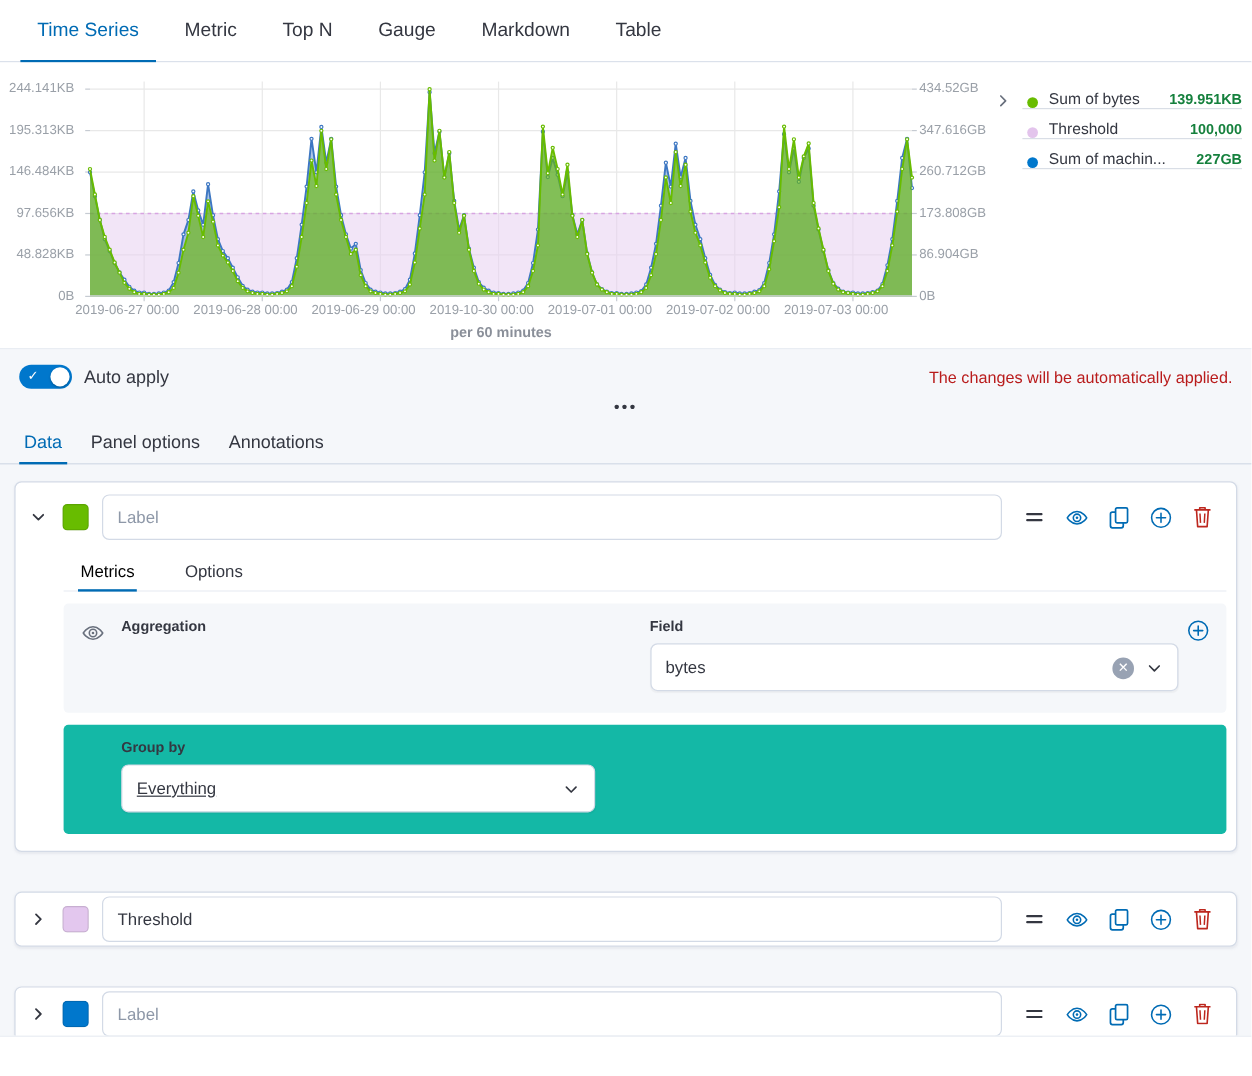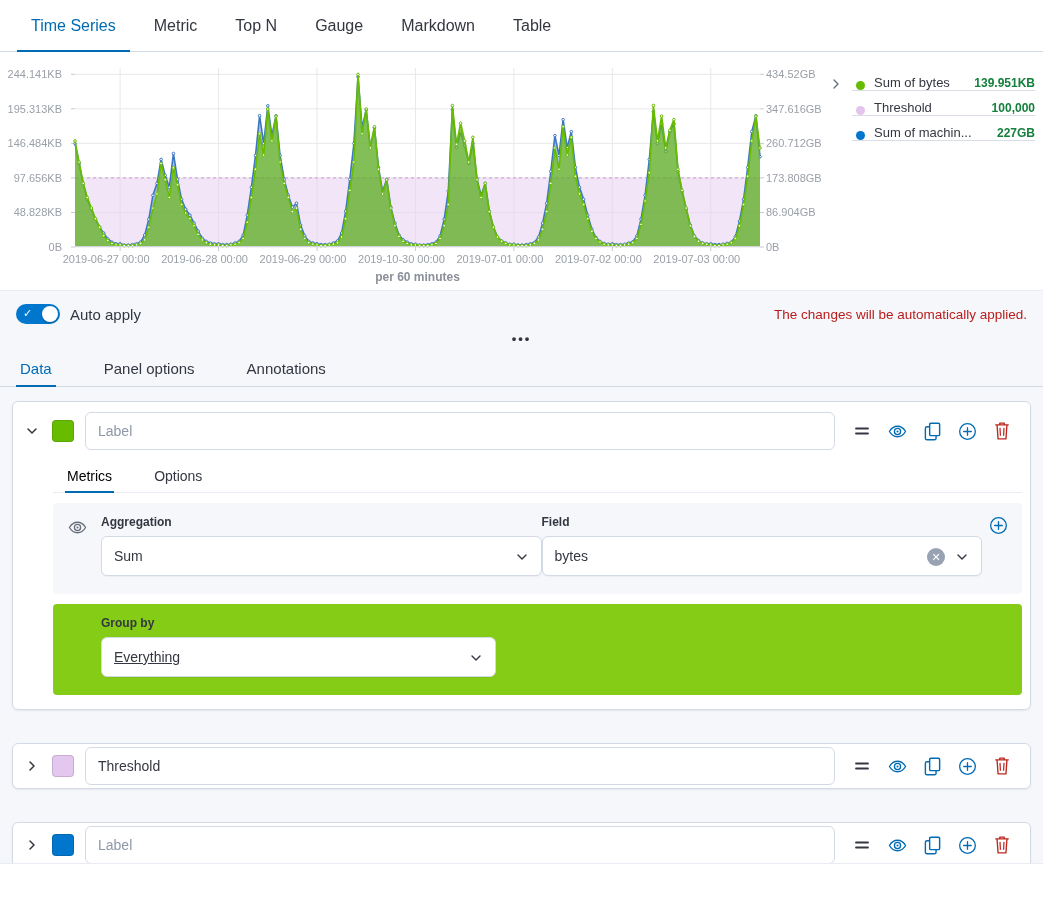--- a/index.html
+++ b/index.html
@@ -45,21 +45,21 @@
   .switch { position:relative; width:44px; height:20px; border-radius:10px; background:#0077CC;
     cursor:pointer; flex:none; }
   .switch .knob { position:absolute; right:2px; top:2px; width:16px; height:16px; border-radius:50%;
     background:#fff; box-shadow:0 1px 2px rgba(0,0,0,.25); }
   .switch .check { position:absolute; left:7px; top:3px; color:#fff; font-size:11px; }
   .autoapply-label { font-size:15px; color:#343741; }
   .autoapply-hint { font-size:13.5px; color:#b91c1c; }
   .resize-dots { text-align:center; height:16px; line-height:10px; font-size:13px; font-weight:bold;
     letter-spacing:2px; color:#343741; cursor:row-resize; }
 
-  .editor-tabbar { display:flex; padding-left:12px; border-bottom:1px solid #D3DAE6; margin-top:2px;gap:28px; }
+  .editor-tabbar { display:flex; padding-left:12px; border-bottom:1px solid #D3DAE6; margin-top:2px; }
   .editor-tab { padding:8px 4px 9px 4px; margin:0 12px 0 4px; font-size:15px; color:#343741;
     cursor:pointer; position:relative; }
   .editor-tab.active { color:#006BB4; }
   .editor-tab.active::after { content:""; position:absolute; left:0; right:0; bottom:-1px;
     height:2px; background:#006BB4; }
 
   
   .series-panel { margin:14px 12px 0 12px; background:#fff; border:1px solid #D3DAE6;
     border-radius:6px; box-shadow:0 1px 2px rgba(152,162,179,.15); }
   .series-panel.gap { margin-top:33px; }
@@ -92,21 +92,21 @@
   .field-label { font-size:12px; font-weight:bold; color:#343741; margin-bottom:7px; }
   .select { position:relative; height:40px; background:#fff; border:1px solid #D3DAE6;
     border-radius:6px; display:flex; align-items:center; padding:0 34px 0 12px; font-size:14px;
     color:#343741; cursor:pointer; box-shadow:0 1px 1px rgba(0,0,0,.04); }
   .select .chev { position:absolute; right:12px; top:13px; }
   .combo-clear { position:absolute; right:36px; top:11px; width:18px; height:18px; border-radius:50%;
     background:#98A2B3; color:#fff; font-size:11px; line-height:18px; text-align:center;
     border:none; cursor:pointer; }
   .agg-add { width:26px; flex:none; display:flex; justify-content:flex-end; }
 
-  .group-panel { background:#84cc16; border-radius:4px; margin:10px 8px 14px 40px;
+  .group-panel { background:#14b8a6; border-radius:4px; margin:10px 8px 14px 40px;
     padding:12px 14px 18px 48px; }
   .group-select { width:395px;text-decoration:underline; }
 
   .page-footer { height:17px; background:#fff; border-top:1px solid #E9EDF3; position:absolute;
     left:0; right:0; bottom:0; }
 
   svg.icon { display:block; }
 </style>
 </head>
 <body>
@@ -627,28 +627,20 @@
           <svg class="icon" width="19" height="19" viewBox="0 0 16 16">
               <path d="M1.2 8S3.8 3.6 8 3.6 14.8 8 14.8 8 12.2 12.4 8 12.4 1.2 8 1.2 8z" fill="none" stroke="#69707D" stroke-width="1.1"></path>
               <circle cx="8" cy="8" r="2.6" fill="none" stroke="#69707D" stroke-width="1.1"></circle>
               <circle cx="8" cy="8" r="0.9" fill="#69707D"></circle>
             </svg>
         </button>
       </div>
       <div class="agg-fields">
         <div class="agg-col">
           <div class="field-label">Aggregation</div>
-          <div class="select">
-            <span>Sum</span>
-            <span class="chev">
-              <svg class="icon" width="14" height="14" viewBox="0 0 14 14">
-                  <polyline points="3,5 7,9 11,5" fill="none" stroke="#343741" stroke-width="1.4" stroke-linecap="round" stroke-linejoin="round"></polyline>
-                </svg>
-            </span>
-          </div>
         </div>
         <div class="agg-col">
           <div class="field-label">Field</div>
           <div class="select">
             <span>bytes</span>
             <button class="combo-clear">✕</button>
             <span class="chev">
               <svg class="icon" width="14" height="14" viewBox="0 0 14 14">
                   <polyline points="3,5 7,9 11,5" fill="none" stroke="#343741" stroke-width="1.4" stroke-linecap="round" stroke-linejoin="round"></polyline>
                 </svg>

